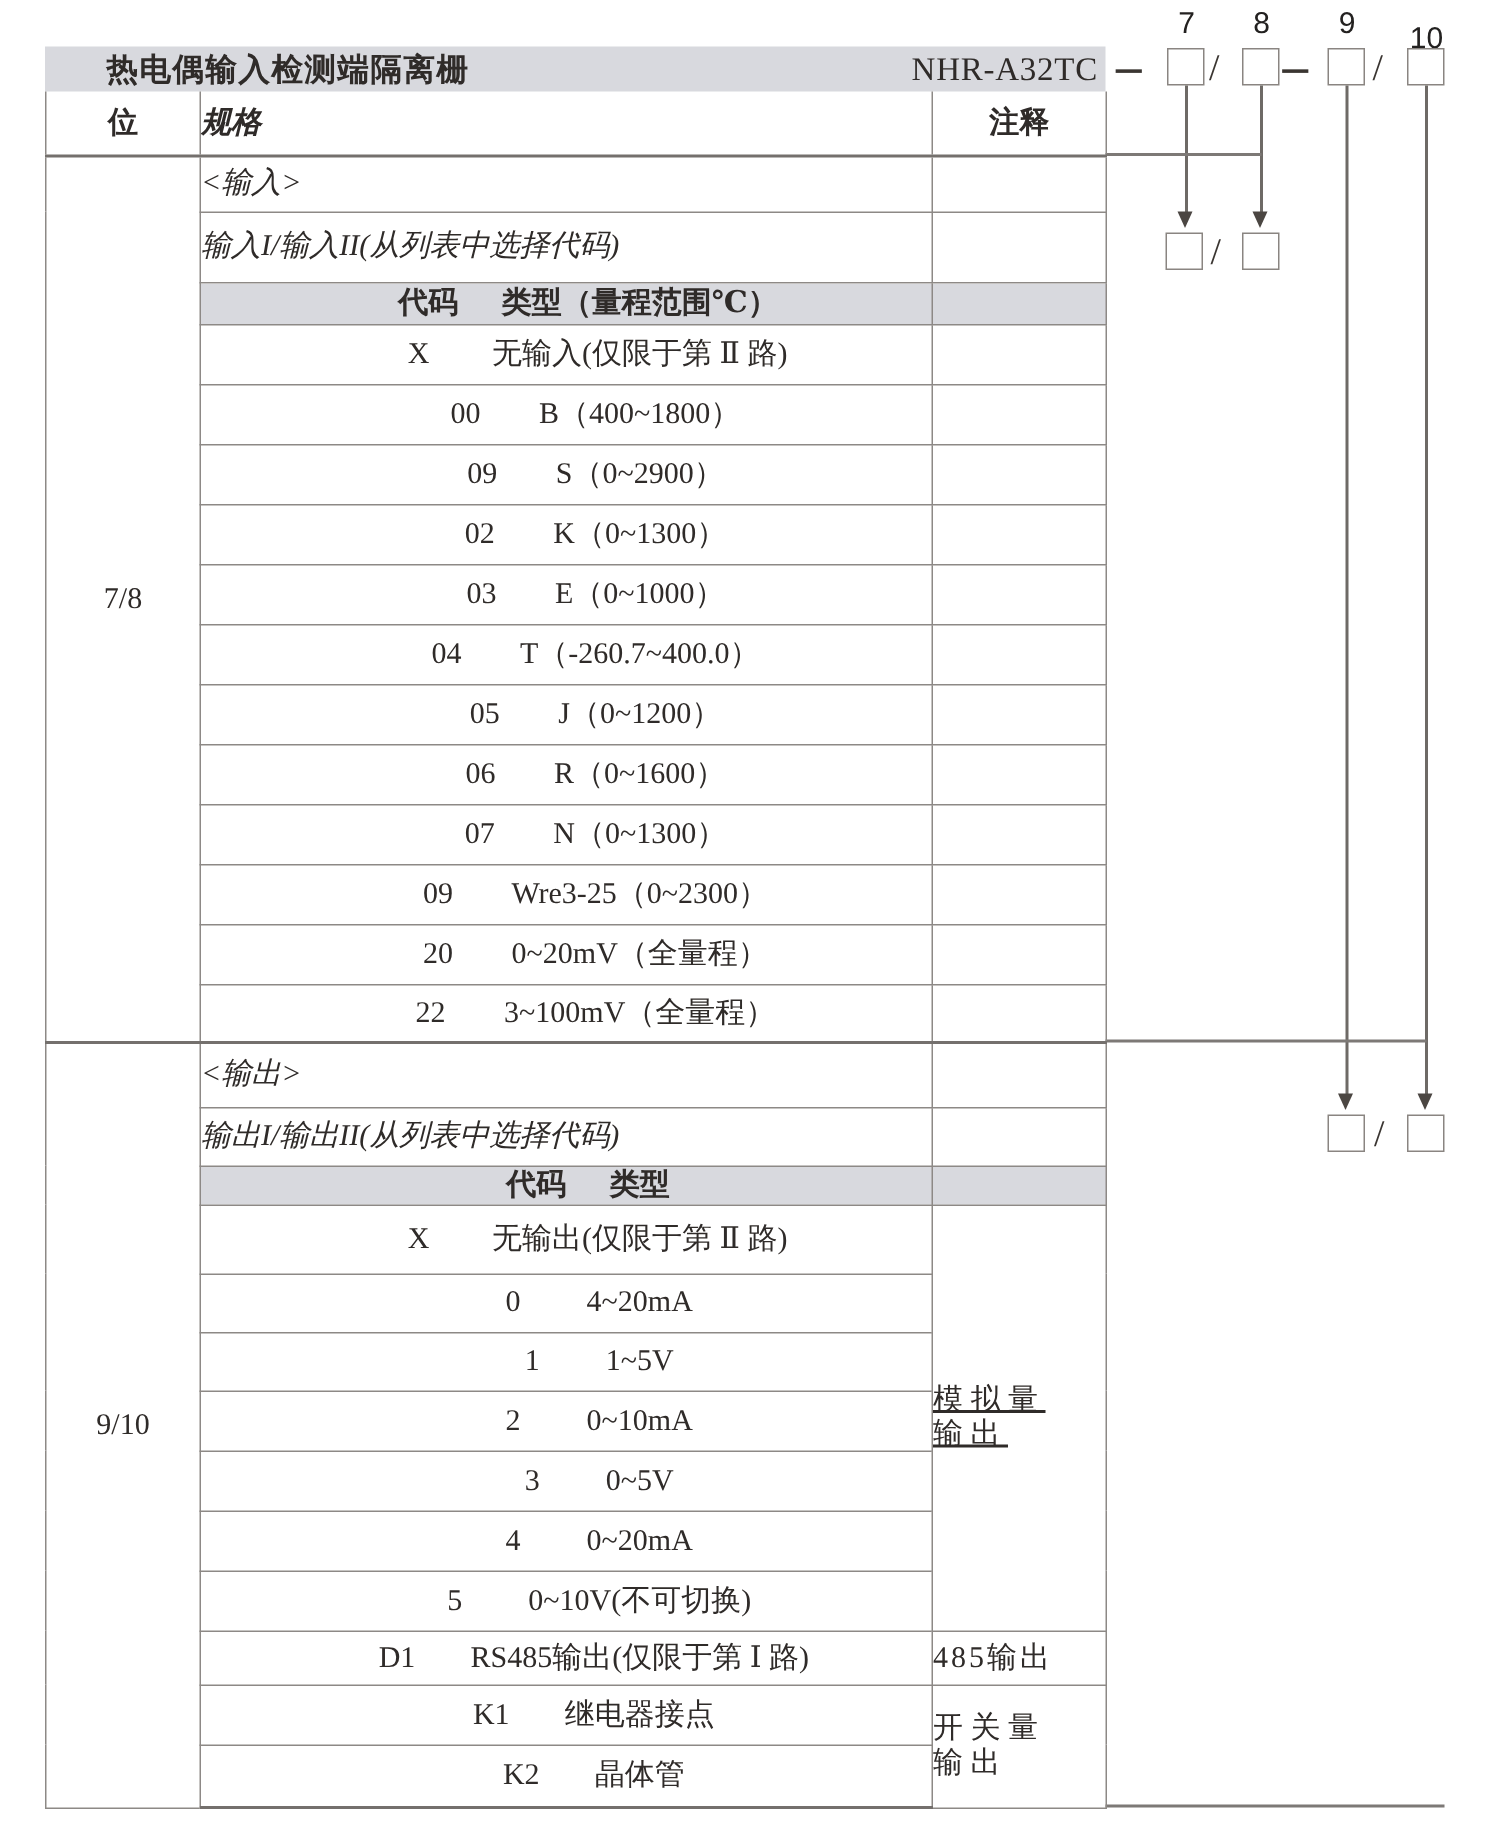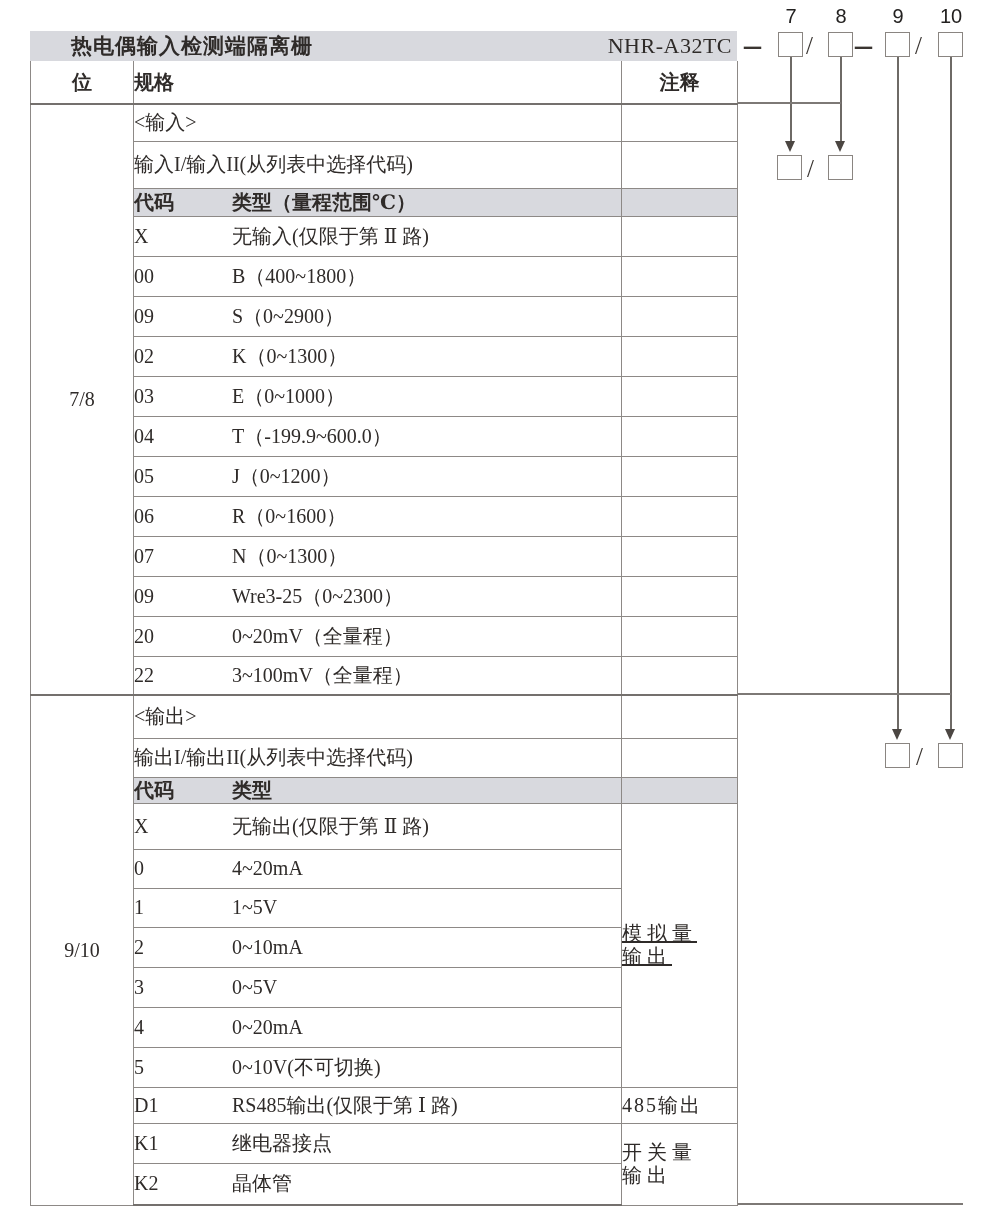--- a/index.html
+++ b/index.html
@@ -13,22 +13,22 @@
   .titlebar .t{font-weight:bold;font-size:21px;letter-spacing:1px;margin-left:36px;}
   .titlebar .m{font-size:22px;letter-spacing:.5px;text-align:center;}
 
   
   table.spec{position:absolute;left:30px;top:61px;border-collapse:collapse;table-layout:fixed;}
   table.spec td{border:1.4px solid #8d8986;padding:0;font-size:20px;vertical-align:middle;
                 overflow:hidden;line-height:1.15;}
   tr.hdr td{border-top:none;border-bottom:2px solid #74706d;font-weight:bold;}
   td.center{text-align:center;}
   td.posm{vertical-align:top;text-align:center;padding-top:7px;}
-  td.specc{padding-left:15px;}
-  td.speccf{padding-left:18px;}
+  td.specc{padding-left:15px;font-style:italic;}
+  td.speccf{padding-left:18px;text-align:center;}
   span.code{display:inline-block;width:98px;}
   tr.band td{background:#d8d9de;font-weight:bold;}
   tr.outsec td{border-top:2px solid #74706d;}
   tr.last td{border-bottom:2px solid #74706d;}
   td.note-analog,td.note-switch{padding-left:14px;letter-spacing:5px;line-height:27px;font-size:20px;}
   td.note-analog{padding-top:34px;vertical-align:top;text-decoration:underline;}
   td.note-485{padding-left:8px;letter-spacing:2px;font-size:20px;}
 
   
   .vline{position:absolute;width:2px;background:#6e6a66;}
@@ -42,21 +42,21 @@
   .dashch{position:absolute;font-size:34px;font-weight:bold;color:#3a3531;line-height:30px;}
 </style>
 </head>
 <body>
 
 <div class="page">
 
   <span class="digit" style="left:773px;top:5px;">7</span>
   <span class="digit" style="left:823px;top:5px;">8</span>
   <span class="digit" style="left:880px;top:5px;">9</span>
-  <span class="digit" style="left:933px;top:5px;">10</span>
+  <span class="digit" style="left:933px;top:15px;">10</span>
 
   <div class="titlebar">
     <span class="t">热电偶输入检测端隔离栅</span>
     <span class="m">NHR-A32TC</span>
   </div>
 
   <span class="dashch" style="left:744px;top:30px;">–</span>
   <div class="obox" style="left:778px;top:32px;"></div>
   <span class="slash" style="left:806px;top:33px;">/</span>
   <div class="obox" style="left:828px;top:32px;"></div>
@@ -127,21 +127,21 @@
         </tr>
     <tr style="height:40px">
           <td class="speccf"><span class="code">02</span><span>K（0~1300）</span></td>
           <td></td>
         </tr>
     <tr style="height:40px">
           <td class="speccf"><span class="code">03</span><span>E（0~1000）</span></td>
           <td></td>
         </tr>
     <tr style="height:40px">
-          <td class="speccf"><span class="code">04</span><span>T（-199.9~600.0）</span></td>
+          <td class="speccf"><span class="code">04</span><span>T（-260.7~400.0）</span></td>
           <td></td>
         </tr>
     <tr style="height:40px">
           <td class="speccf"><span class="code">05</span><span>J（0~1200）</span></td>
           <td></td>
         </tr>
     <tr style="height:40px">
           <td class="speccf"><span class="code">06</span><span>R（0~1600）</span></td>
           <td></td>
         </tr>

